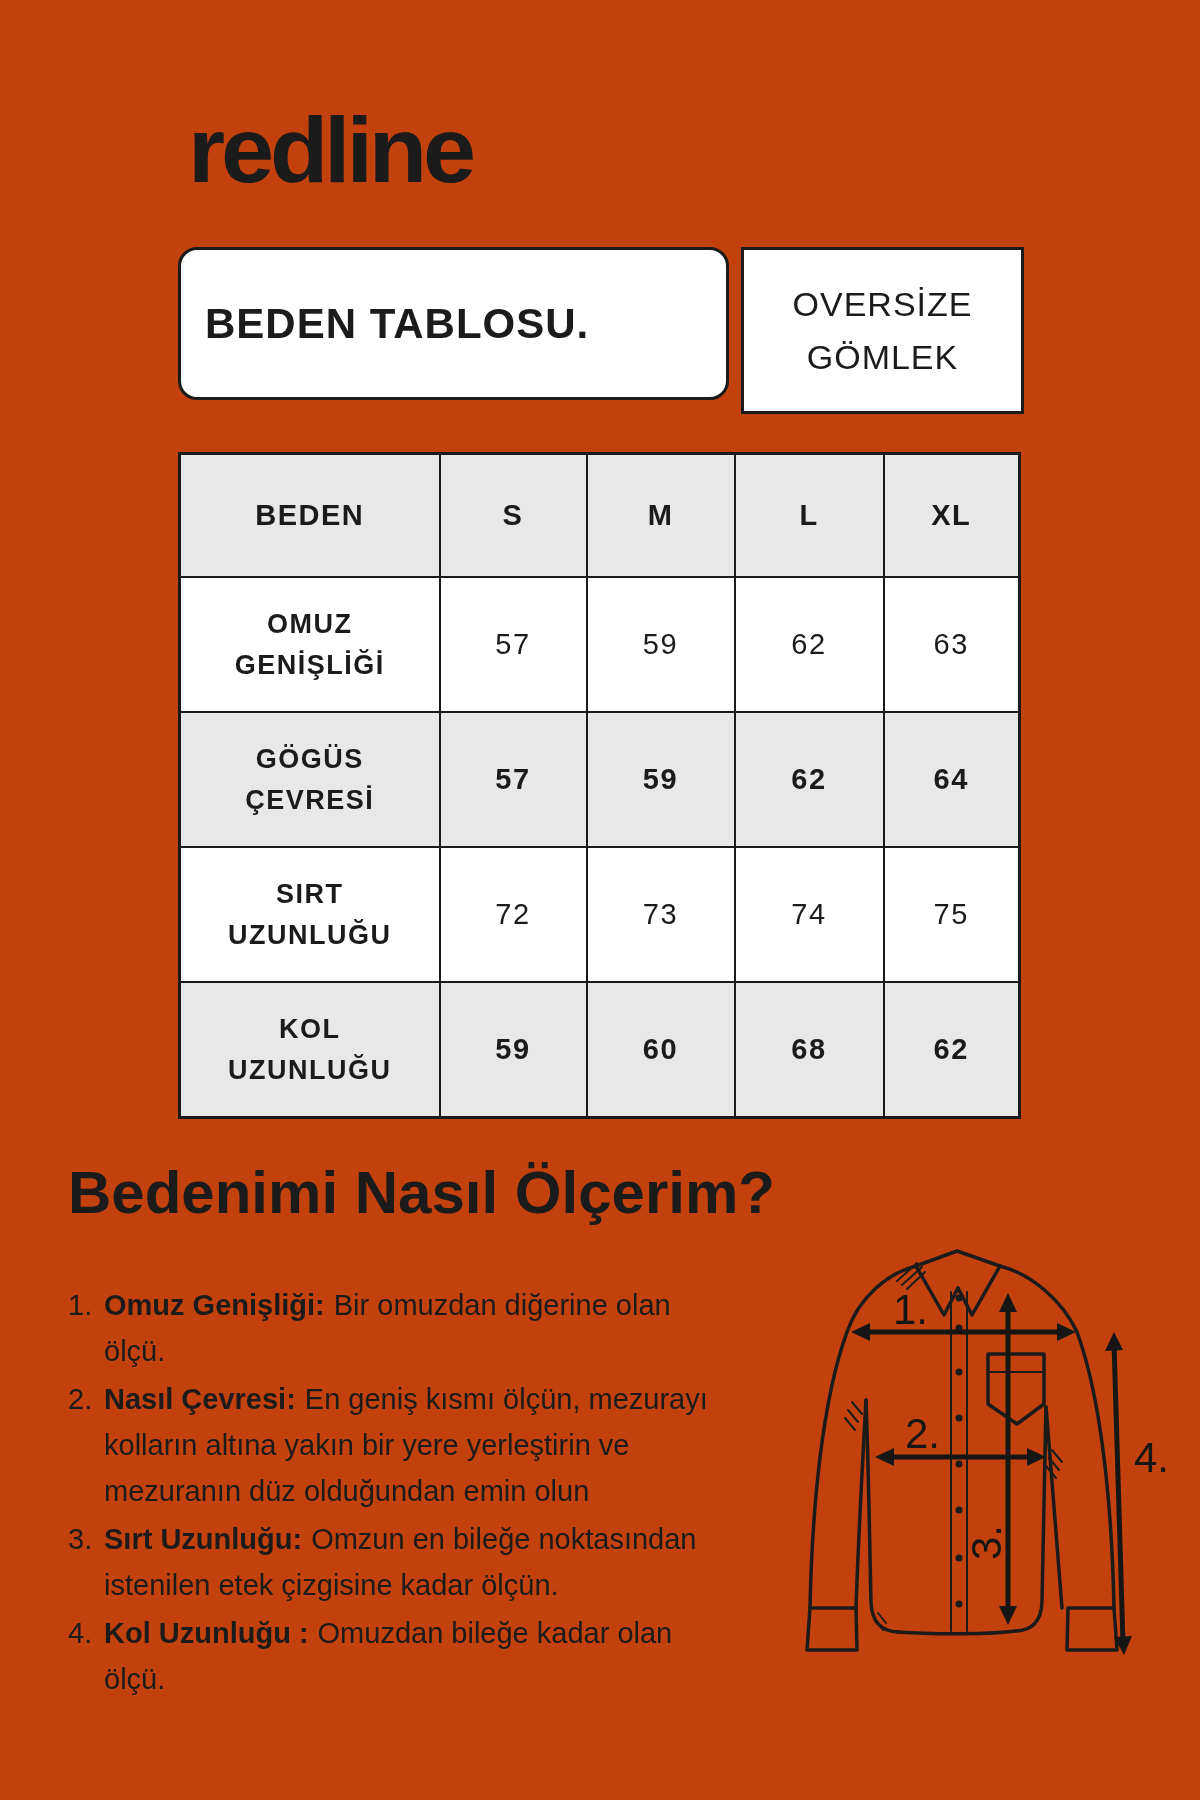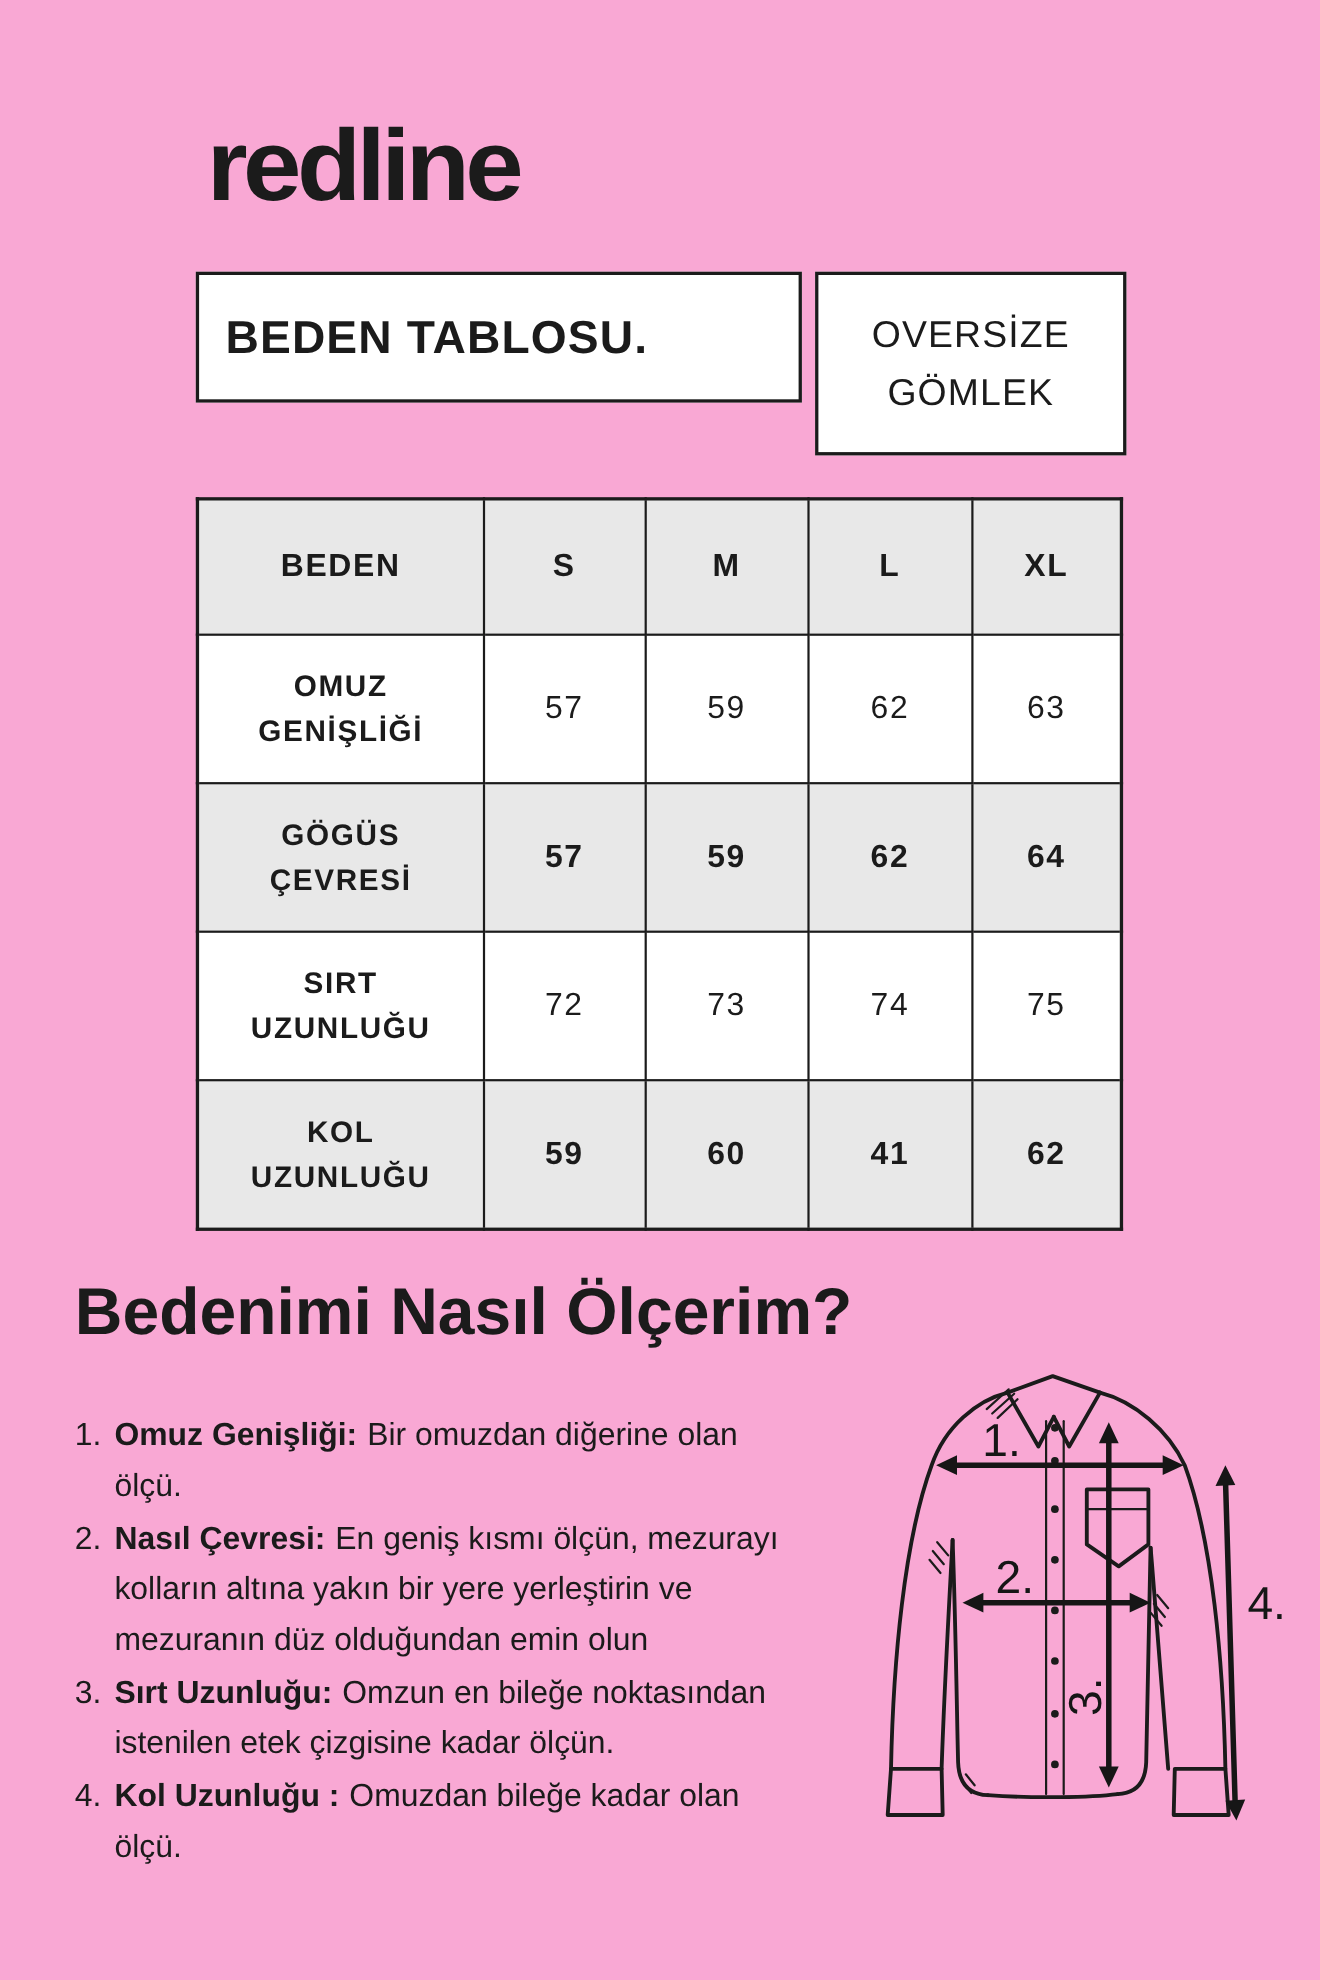--- a/index.html
+++ b/index.html
@@ -1,29 +1,29 @@
 <!DOCTYPE html>
 <html><head>
 <meta charset="utf-8">
 <style>
   html,body{margin:0;padding:0;background:#ffffff;}
   .page{
     position:relative;
     width:1200px;height:1800px;
-    background:#f9a8d4;
+    background:#c2410c;
     font-family:"Liberation Sans", sans-serif;
     color:#1b1b1b;
     overflow:hidden;
   }
   
   .logo{position:absolute;left:188px;top:98px;}
   
   .hdr-box{position:absolute;border:3px solid #1b1b1b;background:#ffffff;box-sizing:border-box;
            display:flex;align-items:center;}
-  .hdr-box.left{left:178px;top:247px;width:551px;height:119px;padding-left:24px;}
+  .hdr-box.left{left:178px;top:247px;width:551px;height:153px;padding-left:24px;border-radius:19px;}
   .hdr-box.left .txt{font-size:42px;font-weight:bold;letter-spacing:1px;}
   .hdr-box.right{left:741px;top:247px;width:283px;height:167px;justify-content:center;text-align:center;}
   .hdr-box.right .txt{font-size:34px;font-weight:normal;line-height:1.55;letter-spacing:1px;width:220px;}
   
   table.size{
     position:absolute;left:178px;top:452px;width:840px;
     border-collapse:collapse;table-layout:fixed;
     border:3px solid #1b1b1b;
   }
   table.size td{
@@ -112,21 +112,21 @@
       <td><span class="cell-label">SIRT UZUNLUĞU</span></td>
       <td>72</td>
       <td>73</td>
       <td>74</td>
       <td>75</td>
     </tr>
     <tr class="drow shade">
       <td><span class="cell-label">KOL UZUNLUĞU</span></td>
       <td>59</td>
       <td>60</td>
-      <td>41</td>
+      <td>68</td>
       <td>62</td>
     </tr>
   </tbody>
     </table>
 
   <div class="howto-heading">Bedenimi Nasıl Ölçerim?</div>
 
   <ol class="howto">
     <li>
       <span class="num">1.</span><span class="lbl">Omuz Genişliği:</span><span>Bir omuzdan diğerine olan</span>

